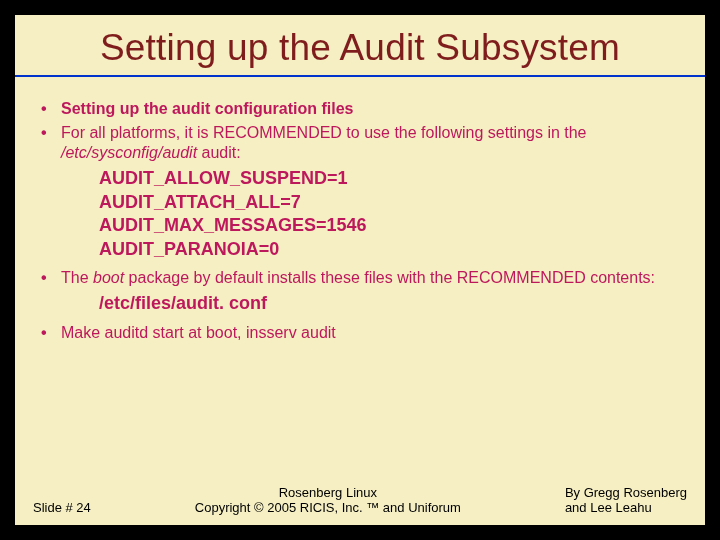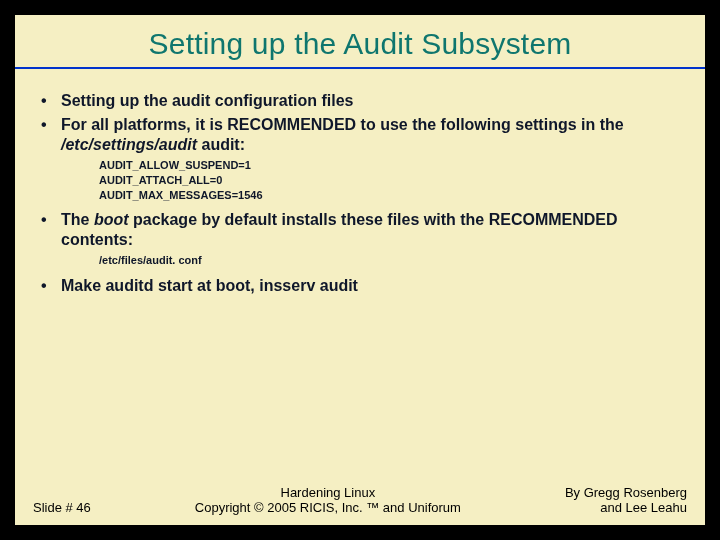--- a/index.html
+++ b/index.html
@@ -13,114 +13,115 @@
   .slide {
     position: absolute;
     left: 14px;
     top: 14px;
     width: 692px;
     height: 512px;
     background: #f5efc3;
     border: 1px solid #000;
   }
   .title {
-    font-size: 30px;
-    color: #0f766e;
+    font-size: 37px;
+    color: #7f1d1d;
     text-align: center;
     padding: 12px 10px 6px 10px;
     border-bottom: 2px solid #0033cc;
     letter-spacing: 0.2px;
   }
   .content {
     padding: 22px 18px 0 18px;
     font-size: 16px;
     line-height: 1.25;
-    color: #0f172a;
+    color: #be185d;
   }
   .bullets { list-style: none; }
   .bullets > li {
     position: relative;
     padding-left: 28px;
     margin-bottom: 4px;
     font-weight: bold;
   }
   .bullets > li::before {
     content: "•";
     position: absolute;
     left: 8px;
     top: 0;
   }
-  .normal { font-weight: bold; }
+  .normal { font-weight: normal; }
   .sublist {
     list-style: none;
     padding-left: 38px;
     margin: 4px 0 8px 0;
-    font-size: 11px;
+    font-size: 18px;
     font-weight: bold;
   }
   .sublist li { margin-bottom: 1px; }
   .footer {
     position: absolute;
     bottom: 10px;
     left: 0;
     width: 100%;
     display: flex;
     align-items: flex-end;
     justify-content: space-between;
     padding: 0 18px;
     font-size: 13px;
   }
   .footer-center {
     text-align: center;
     flex: 1;
   }
   .footer-left { white-space: nowrap; padding-right: 10px; }
-  .footer-right { text-align: right; white-space: nowrap; padding-left: 10px; }
+  .footer-right { text-align: left; white-space: nowrap; padding-left: 10px; }
 </style>
 </head>
 <body>
 
 <div class="slide">
 
   <div class="title">Setting up the Audit Subsystem</div>
 
   <div class="content">
     <ul class="bullets">
 
       <li>
         <span>Setting up the audit configuration files</span>
       </li>
 
       <li>
-        <span class="normal">For all platforms, it is RECOMMENDED to use the following settings in the </span><span class="normal" style="font-style:italic">/etc/settings/audit</span><span class="normal"> audit:</span>
+        <span class="normal">For all platforms, it is RECOMMENDED to use the following settings in the </span><span class="normal" style="font-style:italic">/etc/sysconfig/audit</span><span class="normal"> audit:</span>
         <ul class="sublist">
           <li>AUDIT_ALLOW_SUSPEND=1</li>
-          <li>AUDIT_ATTACH_ALL=0</li>
+          <li>AUDIT_ATTACH_ALL=7</li>
           <li>AUDIT_MAX_MESSAGES=1546</li>
+          <li>AUDIT_PARANOIA=0</li>
         </ul>
       </li>
 
       <li>
         <span class="normal">The </span><span class="normal" style="font-style:italic">boot</span><span class="normal"> package by default installs these files with the RECOMMENDED contents:</span>
         <ul class="sublist">
           <li>/etc/files/audit. conf</li>
         </ul>
       </li>
 
       <li>
         <span class="normal">Make auditd start at boot, insserv audit</span>
       </li>
 
     </ul>
   </div>
 
   <div class="footer">
-    <div class="footer-left">Slide # 46</div>
+    <div class="footer-left">Slide # 24</div>
     <div class="footer-center">
-      <div>Hardening Linux</div>
+      <div>Rosenberg Linux</div>
       <div>Copyright © 2005 RICIS, Inc. ™ and Uniforum</div>
     </div>
     <div class="footer-right">
       <div>By Gregg Rosenberg</div>
       <div>and Lee Leahu</div>
     </div>
   </div>
 
 </div>
 

